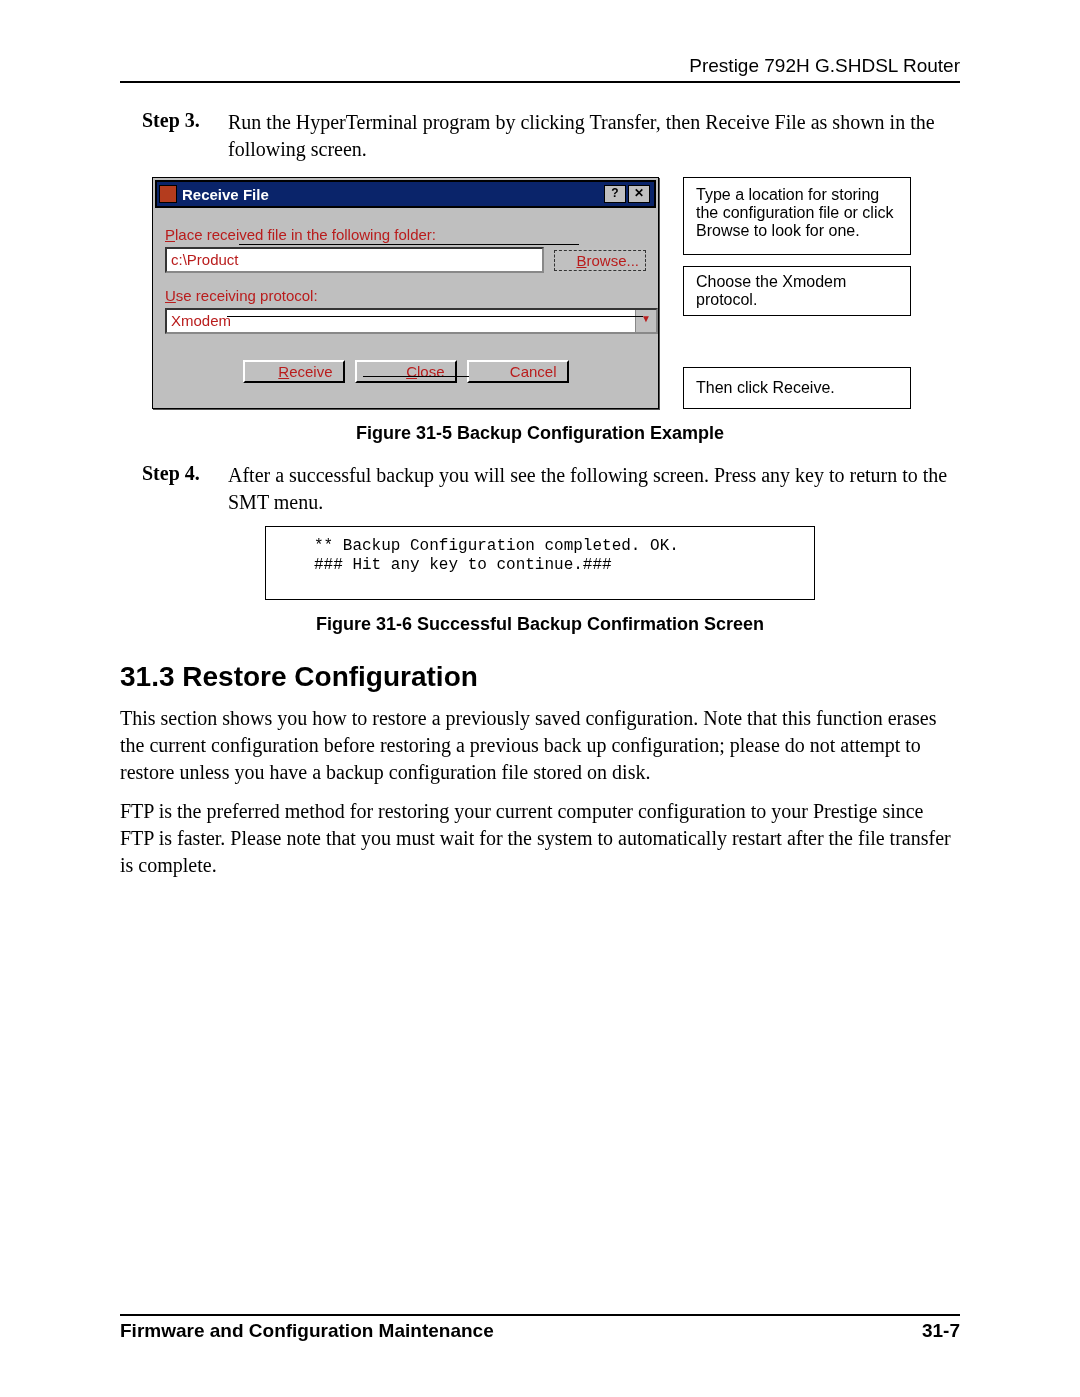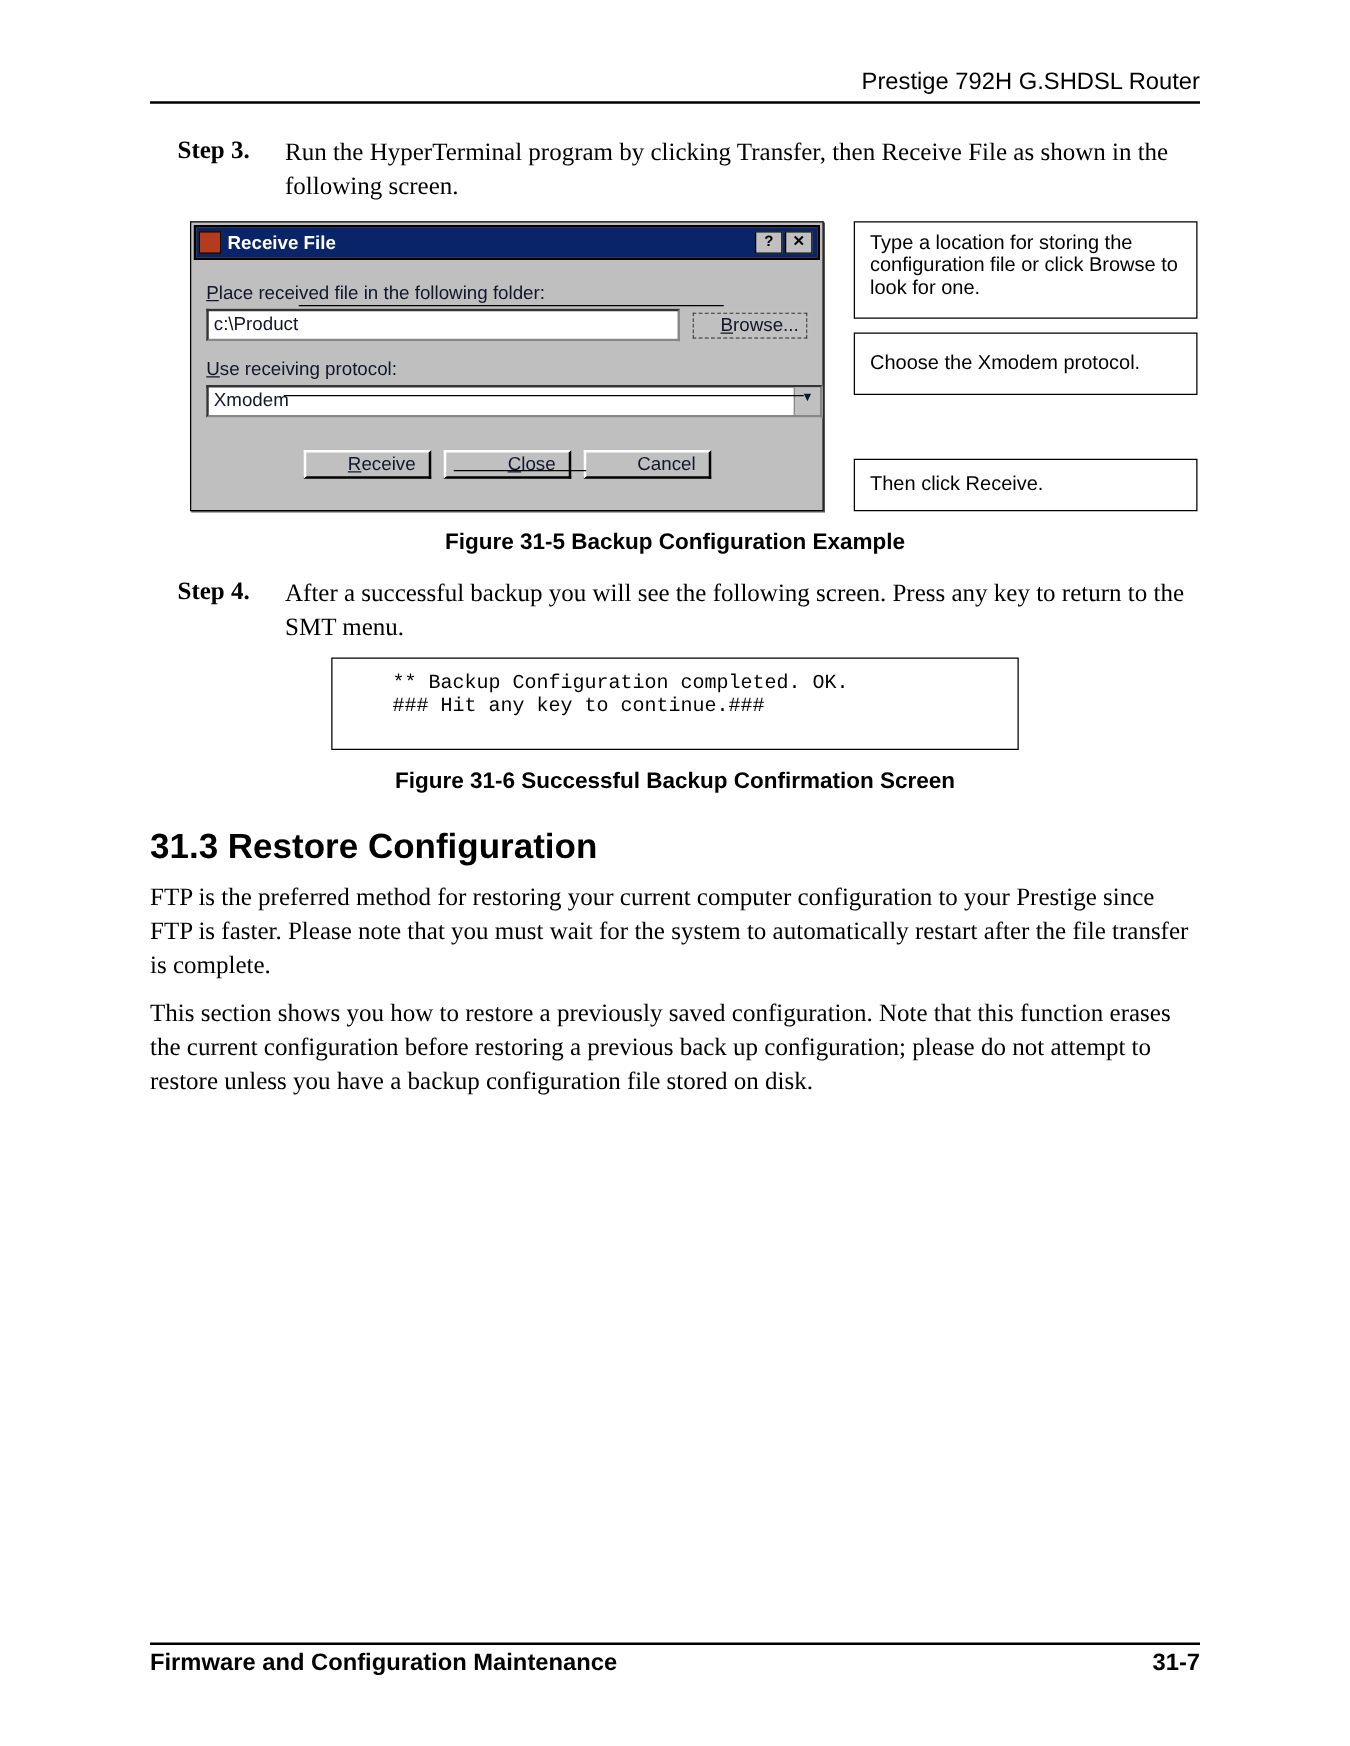--- a/index.html
+++ b/index.html
@@ -83,21 +83,21 @@
     font-size: 12px;
     font-weight: bold;
     text-align: center;
     line-height: 14px;
     font-family: Arial, sans-serif;
   }
   .dlg-body {
     padding: 10px 12px 16px 12px;
     font-family: "MS Sans Serif", Arial, sans-serif;
     font-size: 15px;
-    color: #0f172a;
+    color: #b91c1c;
     position: relative;
   }
   .lbl { margin: 6px 0 4px 0; }
   .lbl .mn { text-decoration: underline; }
   .field-row { display: flex; align-items: center; gap: 10px; }
   .textbox {
     flex: 1;
     background: #fff;
     border: 2px inset #888;
     padding: 2px 4px;
@@ -142,21 +142,21 @@
     background:#c0c0c0;
     padding:1px 6px;
   }
   .btn-row { display: flex; gap: 10px; justify-content: center; margin-top: 8px; }
   .mn { text-decoration: underline; }
 
   .callouts { display: flex; flex-direction: column; gap: 4px; margin-left: 24px; }
   .callout {
     border: 1px solid #000;
     padding: 8px 12px;
-    width: 275px;
+    width: 228px;
     font-family: Arial, Helvetica, sans-serif;
     font-size: 16px;
     background:#fff;
     box-sizing: border-box;
   }
   .spacer-small { height: 3px; }
 
   
   .leaders {
     position:absolute; left:0; top:0; right:0; bottom:0;
@@ -296,22 +296,22 @@
     <div class="step-label">Step 4.</div>
     <div class="step-text">After a successful backup you will see the following screen. Press any key to return to the SMT menu.</div>
   </div>
 
   <div class="code-box"><span>** Backup Configuration completed. OK.</span>
 <span>### Hit any key to continue.###</span></div>
 
   <div class="fig-caption">Figure 31-6 Successful Backup Confirmation Screen</div>
 
   <div class="h2">31.3  Restore Configuration</div>
+  <p class="para">This section shows you how to restore a previously saved configuration. Note that this function erases the current configuration before restoring a previous back up configuration; please do not attempt to restore unless you have a backup configuration file stored on disk.</p>
   <p class="para">FTP is the preferred method for restoring your current computer configuration to your Prestige since FTP is faster.  Please note that you must wait for the system to automatically restart after the file transfer is complete.</p>
-  <p class="para">This section shows you how to restore a previously saved configuration. Note that this function erases the current configuration before restoring a previous back up configuration; please do not attempt to restore unless you have a backup configuration file stored on disk.</p>
 
   <div class="footer">
     <hr class="footer-hr">
     <div class="footer-row">
       <span>Firmware and Configuration Maintenance</span>
       <span>31-7</span>
     </div>
   </div>
 </div>
 

